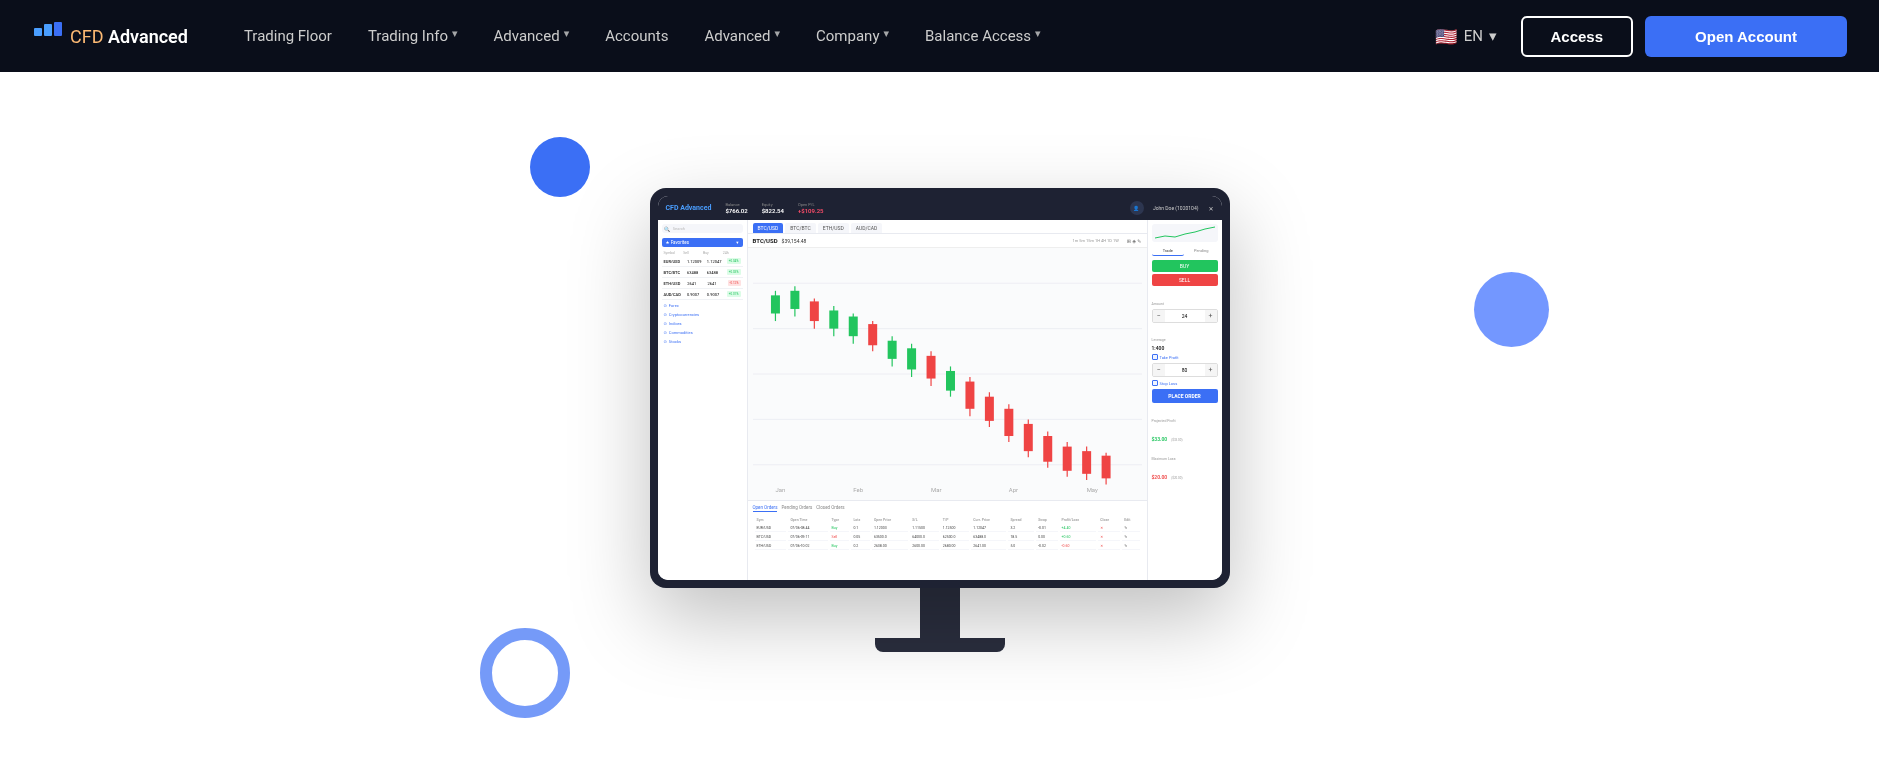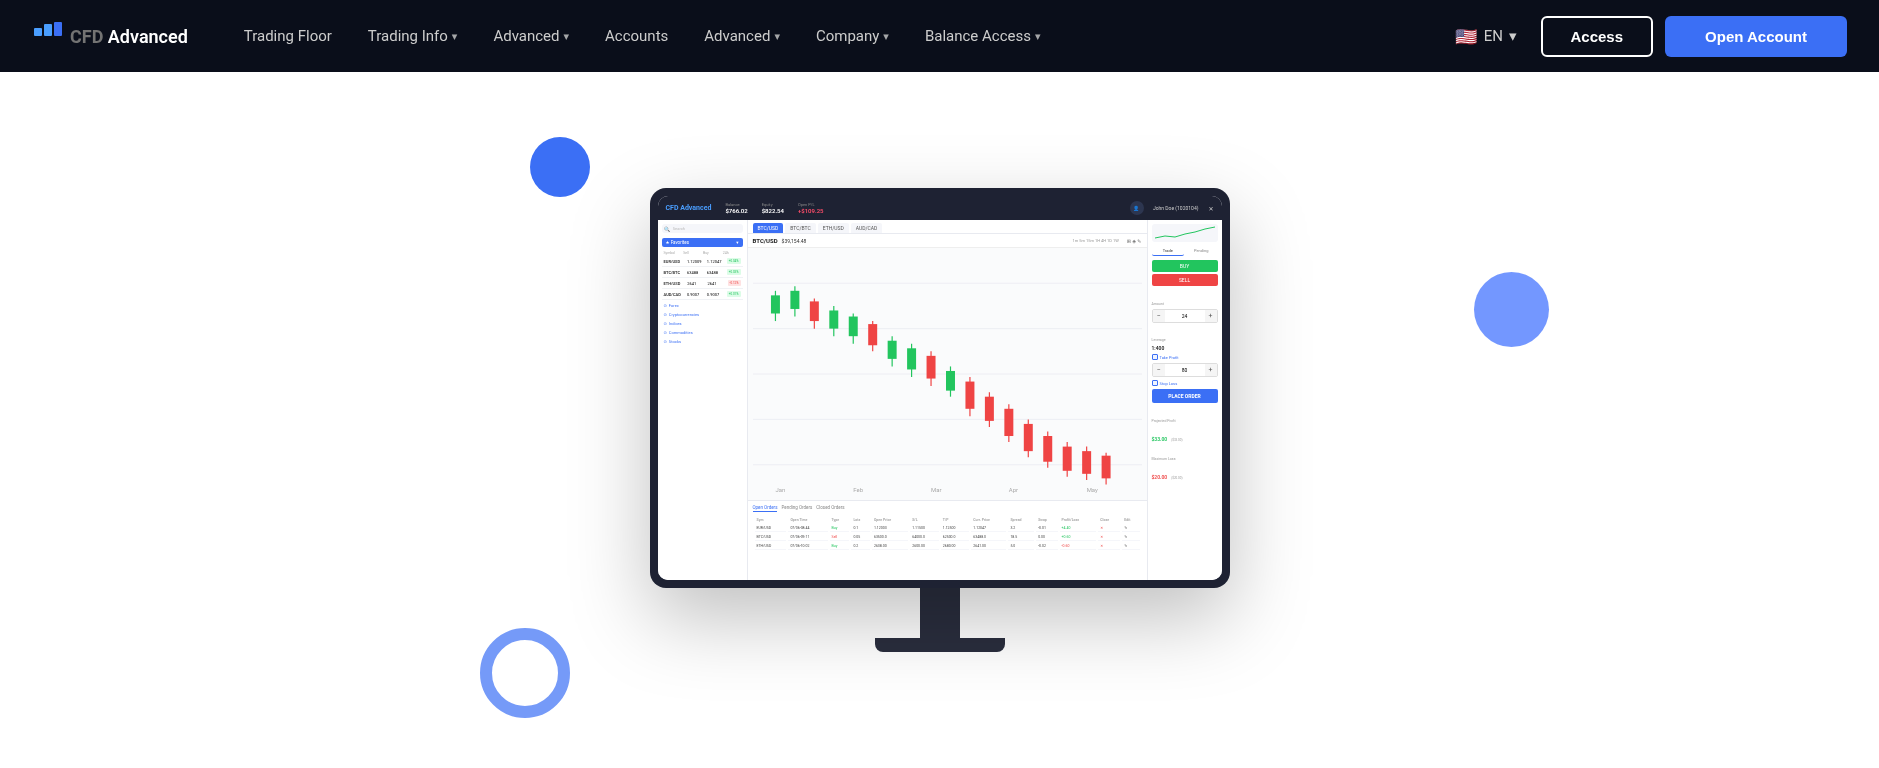--- a/index.html
+++ b/index.html
@@ -45,21 +45,21 @@
       gap: 4px;
       flex: 1;
     }
 
     .nav-item {
       color: #cccccc;
       font-size: 15px;
       padding: 8px 16px;
       cursor: pointer;
       display: flex;
-      align-items: center;
+      align-items: flex-start;
       gap: 4px;
       white-space: nowrap;
       transition: color 0.2s;
     }
 
     .nav-item .chevron {
       font-size: 11px;
       opacity: 0.8;
     }
 
@@ -92,21 +92,21 @@
       font-size: 15px;
       font-weight: 600;
       cursor: pointer;
       transition: background 0.2s;
     }
 
     .btn-open {
       background: #3b6ff5;
       border: none;
       color: #ffffff;
-      padding: 12px 40px;
+      padding: 12px 50px;
       border-radius: 6px;
       font-size: 15px;
       font-weight: 600;
       cursor: pointer;
       transition: background 0.2s;
     }
 
     
     .hero {
       background: #ffffff;
@@ -544,21 +544,21 @@
 <body>
 
 <nav>
   <div class="logo-wrap">
     <svg class="logo-icon" viewBox="0 0 32 32" fill="none">
       <rect x="2" y="8" width="8" height="8" rx="1" fill="#4a9eff"></rect>
       <rect x="12" y="4" width="8" height="12" rx="1" fill="#4a9eff"></rect>
       <rect x="22" y="2" width="8" height="14" rx="1" fill="#3b6ff5"></rect>
     </svg>
     <span class="logo-text">
-      <span style="color:#737373;font-weight:700;text-align:right;">CFD</span>
+      <span style="color:#fdba74;font-weight:400;text-align:right;">CFD</span>
       <span>Advanced</span>
     </span>
   </div>
 
   <div class="nav-links">
     <div class="nav-item">
       <span>Trading Floor</span>
     </div>
     <div class="nav-item">
       <span>Trading Info</span>

